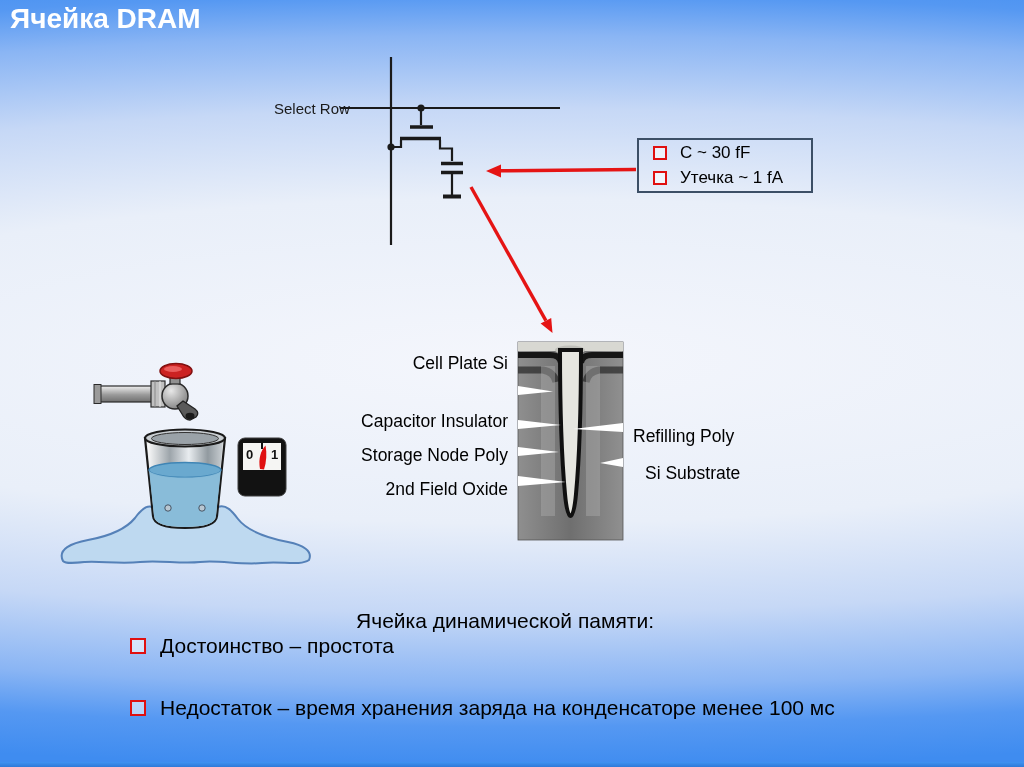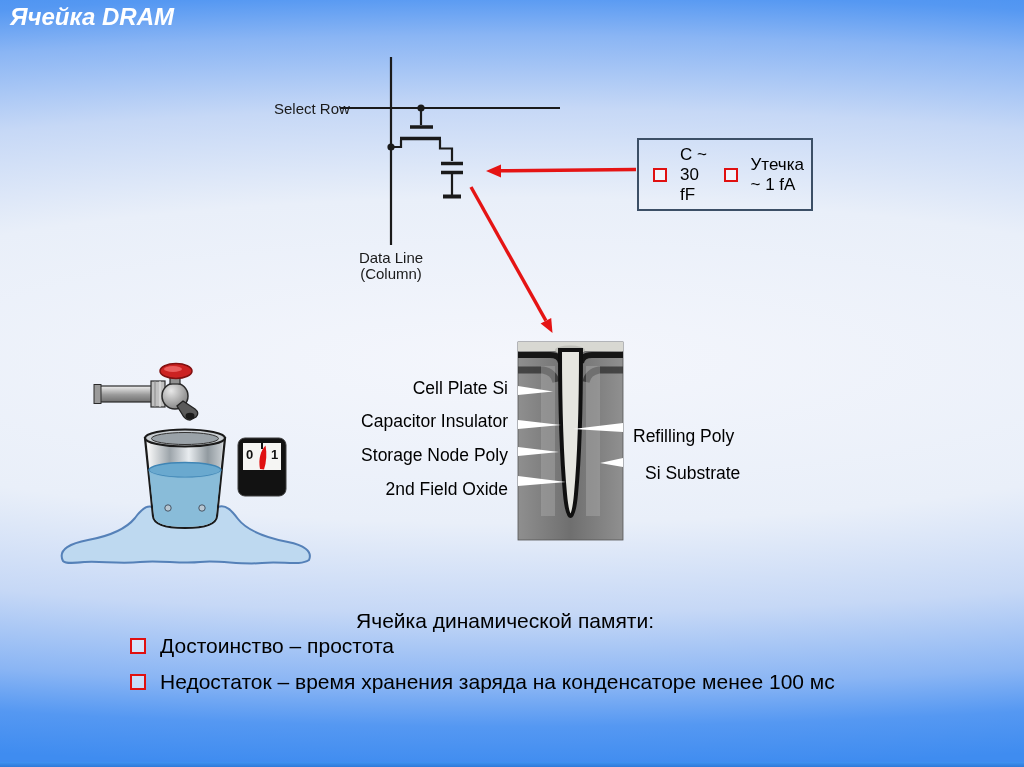--- a/index.html
+++ b/index.html
@@ -5,26 +5,26 @@
   html,body{margin:0;padding:0;background:#222;}
   .slide{
     position:relative;width:1024px;height:767px;overflow:hidden;
     background:radial-gradient(ellipse 195% 53% at 50% 47%,
       #f4f6fc 0%, #e9eff9 40%, #c6d8f6 62%, #8ab5f4 80%, #5598f2 90%, #3f8cf0 100%);
     font-family:"Liberation Sans", sans-serif;color:#111;
   }
   .abs{position:absolute;}
   .gfx{position:absolute;left:0;top:0;z-index:1;pointer-events:none;}
   .txt{position:absolute;z-index:2;white-space:nowrap;}
-  .slide-title{left:10px;top:3px;font-size:24px;font-weight:bold;font-style:italic;color:#ffffff;}
+  .slide-title{left:10px;top:3px;font-size:28px;font-weight:bold;color:#ffffff;}
   .circ-label{font-size:15px;color:#1a1a1a;}
   .data-line-label{left:338px;top:250px;width:106px;text-align:center;line-height:16px;}
   .callout{
-    left:637px;top:138px;width:176px;height:73px;border:2px solid #3c4f66;
-    display:flex;flex-direction:row;justify-content:center;gap:5px;
+    left:637px;top:138px;width:176px;height:55px;border:2px solid #3c4f66;
+    display:flex;flex-direction:column;justify-content:center;gap:5px;
     padding-left:14px;box-sizing:border-box;z-index:2;
   }
   .callout-row{display:flex;align-items:center;}
   .bullet-sq{
     display:inline-block;width:10px;height:10px;border:2px solid #e01010;
     background:rgba(255,255,255,0.55);flex:none;
   }
   .callout-row .bullet-sq{margin-right:13px;}
   .callout-row .callout-text{font-size:17px;color:#000;}
   .trench-label-left{right:516px;text-align:right;font-size:17.5px;color:#000;}
@@ -151,52 +151,48 @@
       <rect x="243" y="443" width="38" height="27" fill="#f5f5f3"></rect>
       <line x1="262" y1="443" x2="262" y2="449" stroke="#111" stroke-width="2"></line>
       <path d="M260,469 C258,459 261,450 265.5,445.5 C267,453 266.5,462 264,469.5 Z" fill="#e01010"></path>
     </g>
   </svg>
 
   <div class="txt slide-title">Ячейка DRAM</div>
 
   <div class="txt circ-label" style="left:274px;top:84px;margin-top:16px;">Select Row</div>
 
-  <div class="txt circ-label data-line-label">
-    <div>Data Line</div>
-    <div>(Column)</div>
-  </div>
 
   <div class="abs callout">
     <div class="callout-row">
       <span class="bullet-sq"></span>
       <span class="callout-text">C ~ 30 fF</span>
     </div>
     <div class="callout-row">
       <span class="bullet-sq"></span>
       <span class="callout-text">Утечка ~ 1 fA</span>
     </div>
   </div>
 
-  <div class="txt trench-label-left" style="top:378px;">Cell Plate Si</div>
+  <div class="txt trench-label-left" style="top:353px;">Cell Plate Si</div>
   <div class="txt trench-label-left" style="top:411px;">Capacitor Insulator</div>
   <div class="txt trench-label-left" style="top:445px;">Storage Node Poly</div>
   <div class="txt trench-label-left" style="top:479px;">2nd Field Oxide</div>
 
   <div class="txt trench-label-right" style="top:426px;text-align:center;">Refilling Poly</div>
   <div class="txt trench-label-right" style="top:463px;margin-left:12px;">Si Substrate</div>
 
   <span class="txt gauge-digit" style="left:246px;top:447px;">0</span>
   <span class="txt gauge-digit" style="left:271px;top:447px;">1</span>
 
   <div class="txt summary-heading">Ячейка динамической памяти:</div>
 
   <div class="txt summary-row" style="top:634px;">
     <span class="bullet-sq"></span>
     <span class="summary-text">Достоинство – простота</span>
   </div>
-  <div class="txt summary-row" style="top:670px;">
+  <div class="txt summary-row" style="top:696px;">
     <span class="bullet-sq"></span>
     <span class="summary-text">Недостаток – время хранения заряда на конденсаторе менее 100 мс</span>
   </div>
 
   <div class="abs bottom-strip"></div>
 </div>
 
 </body></html>

